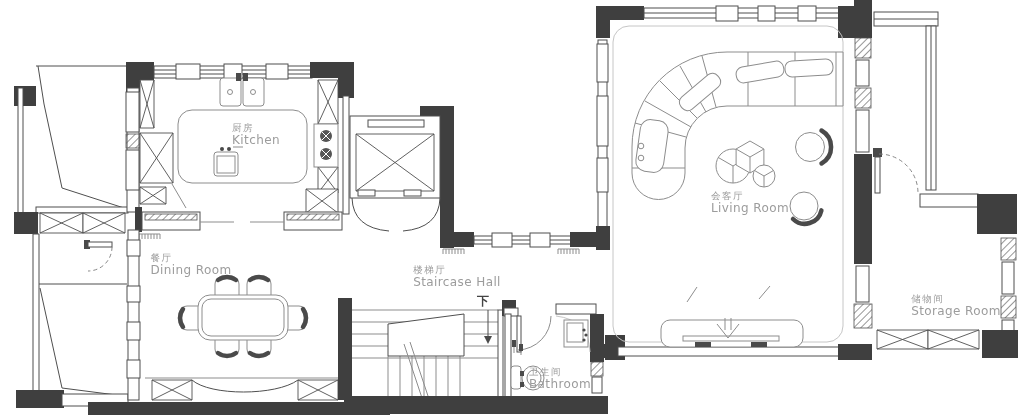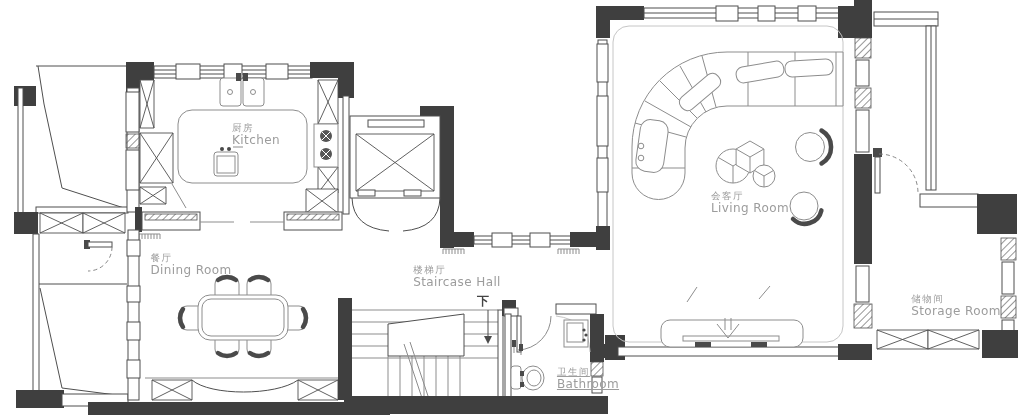--- a/index.html
+++ b/index.html
@@ -337,18 +337,18 @@
   <span class="en">Staircase Hall</span>
 </div>
 <div class="room-label" style="left:702px;top:190px;margin-left:48px;">
   <span class="zh">会客厅</span>
   <span class="en">Living Room</span>
 </div>
 <div class="room-label" style="left:956px;top:293px;">
   <span class="zh">储物间</span>
   <span class="en">Storage Room</span>
 </div>
-<div class="room-label" style="left:588px;top:366px;text-decoration:underline;">
+<div class="room-label" style="left:560px;top:366px;">
   <span class="zh">卫生间</span>
   <span class="en">Bathroom</span>
 </div>
 <div class="down-label" style="left:483px;top:293px;">下</div>
 </div>
 
 </body></html>

